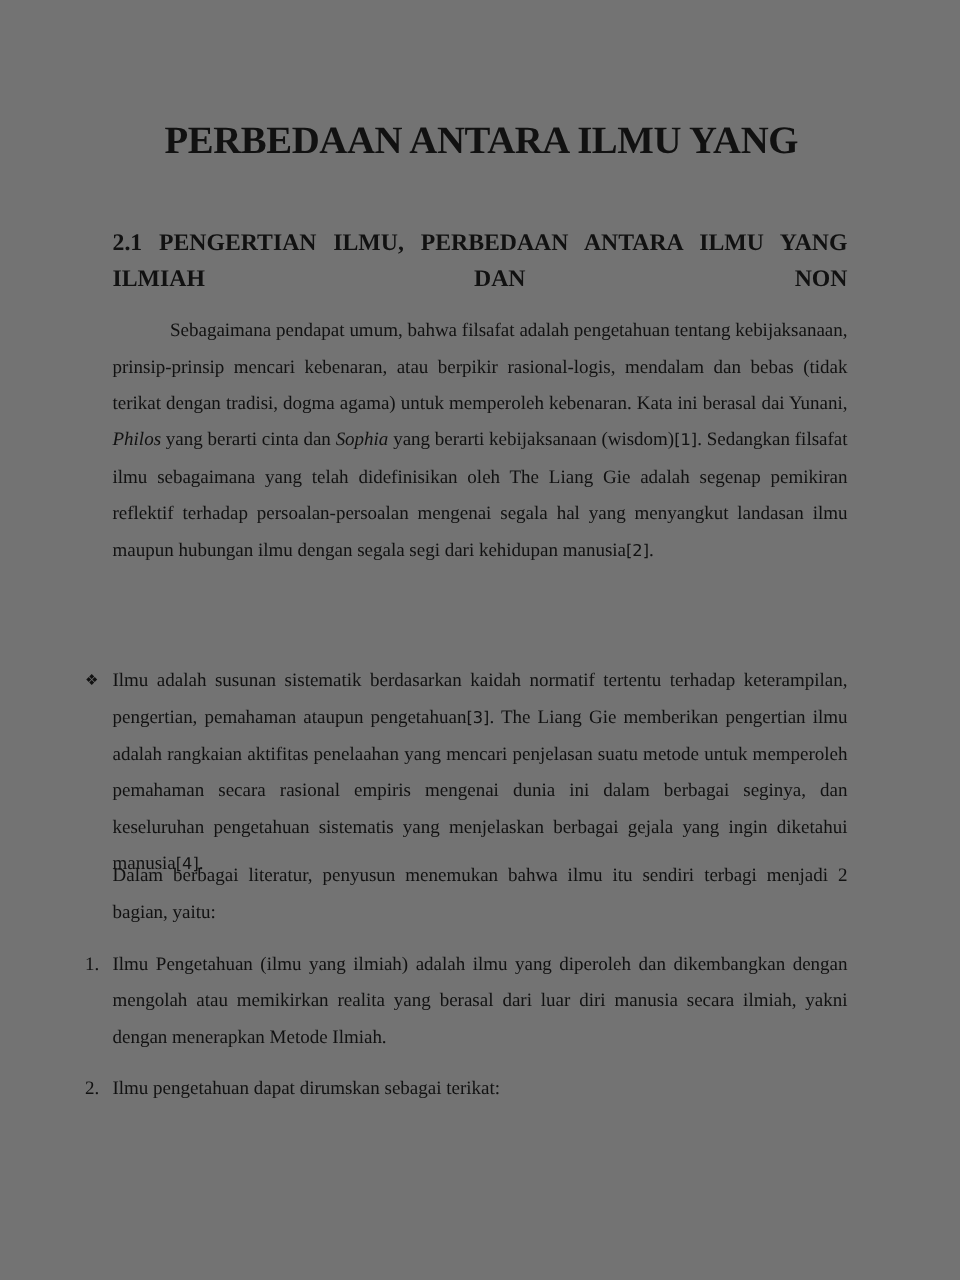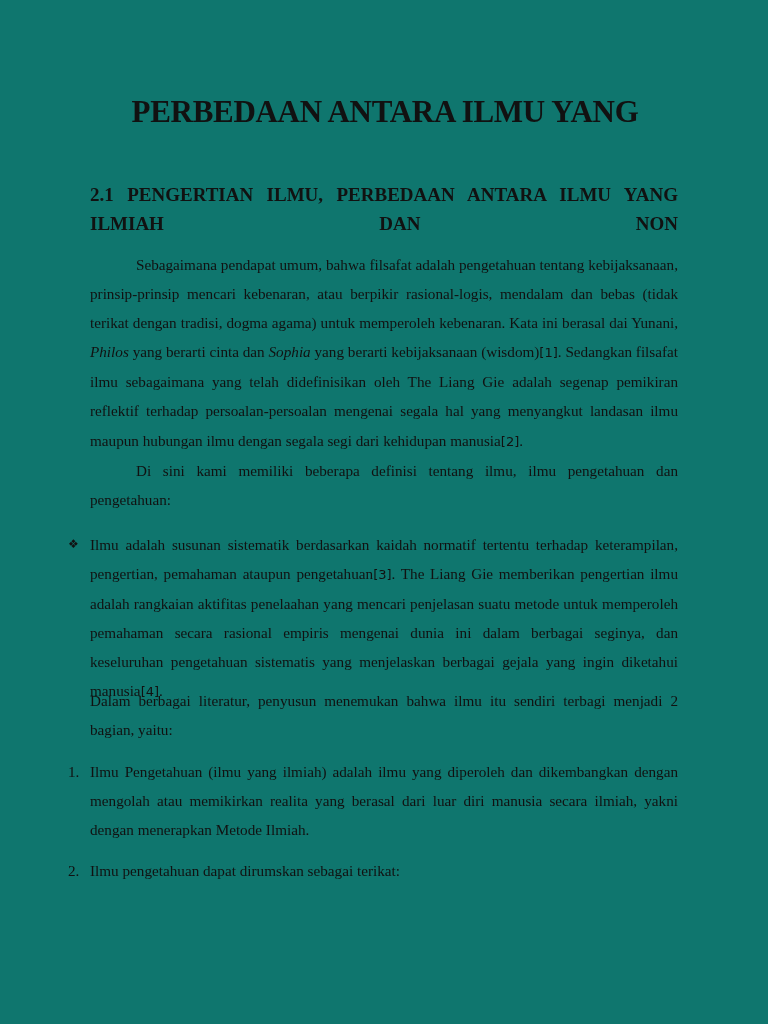--- a/index.html
+++ b/index.html
@@ -13,21 +13,21 @@
     overflow: hidden;
     position: relative;
     color: #111111;
     font-family: "Liberation Serif", "DejaVu Serif", serif;
   }
   .page {
     position: absolute;
     left: 0; top: 0;
     width: 768px;
     height: 1024px;
-    background: #0f766e;
+    background: #737373;
   }
   .title {
     position: absolute;
     left: 90px;
     width: 590px;
     top: 92px;
     text-align: center;
     font-weight: bold;
     font-size: 31px;
     line-height: 39px;
@@ -95,21 +95,20 @@
   <h1 class="title">
     <span>PERBEDAAN ANTARA ILMU YANG</span><br>
   </h1>
 
   <h2 class="section-heading">
     <span>2.1 PENGERTIAN ILMU, PERBEDAAN ANTARA ILMU YANG ILMIAH DAN NON</span>
   </h2>
 
   <p class="para" style="top:250px;"><span class="indent"></span><span>Sebagaimana pendapat umum, bahwa filsafat adalah pengetahuan tentang kebijaksanaan, prinsip-prinsip mencari kebenaran, atau berpikir rasional-logis, mendalam dan bebas (tidak terikat dengan tradisi, dogma agama) untuk memperoleh kebenaran. Kata ini berasal dai Yunani, </span><i>Philos</i><span> yang berarti cinta dan </span><i>Sophia</i><span> yang berarti kebijaksanaan (wisdom)</span><span class="ref">[1]</span><span>. Sedangkan filsafat ilmu sebagaimana yang telah didefinisikan oleh The Liang Gie adalah segenap pemikiran reflektif terhadap persoalan-persoalan mengenai segala hal yang menyangkut landasan ilmu maupun hubungan ilmu dengan segala segi dari kehidupan manusia</span><span class="ref">[2]</span><span>.</span></p>
 
-  <p class="para" style="top:456px;"><span class="indent"></span><span>Di sini kami memiliki beberapa definisi tentang ilmu, ilmu pengetahuan dan pengetahuan:</span></p>
 
   <div class="bullet-item" style="top:530px;">
     <span class="bullet-glyph">❖</span>
     <span>Ilmu adalah susunan sistematik berdasarkan kaidah normatif tertentu terhadap keterampilan, pengertian, pemahaman ataupun pengetahuan</span><span class="ref">[3]</span><span>. The Liang Gie memberikan pengertian ilmu adalah rangkaian aktifitas penelaahan yang mencari penjelasan suatu metode untuk memperoleh pemahaman secara rasional empiris mengenai dunia ini dalam berbagai seginya, dan keseluruhan pengetahuan sistematis yang menjelaskan berbagai gejala yang ingin diketahui manusia</span><span class="ref">[4]</span><span>.</span>
   </div>
 
   <p class="para" style="top:686px;"><span>Dalam berbagai literatur, penyusun menemukan bahwa ilmu itu sendiri terbagi menjadi 2 bagian, yaitu:</span></p>
 
   <div class="num-item" style="top:757px;">
     <span class="num-label">1.</span>

